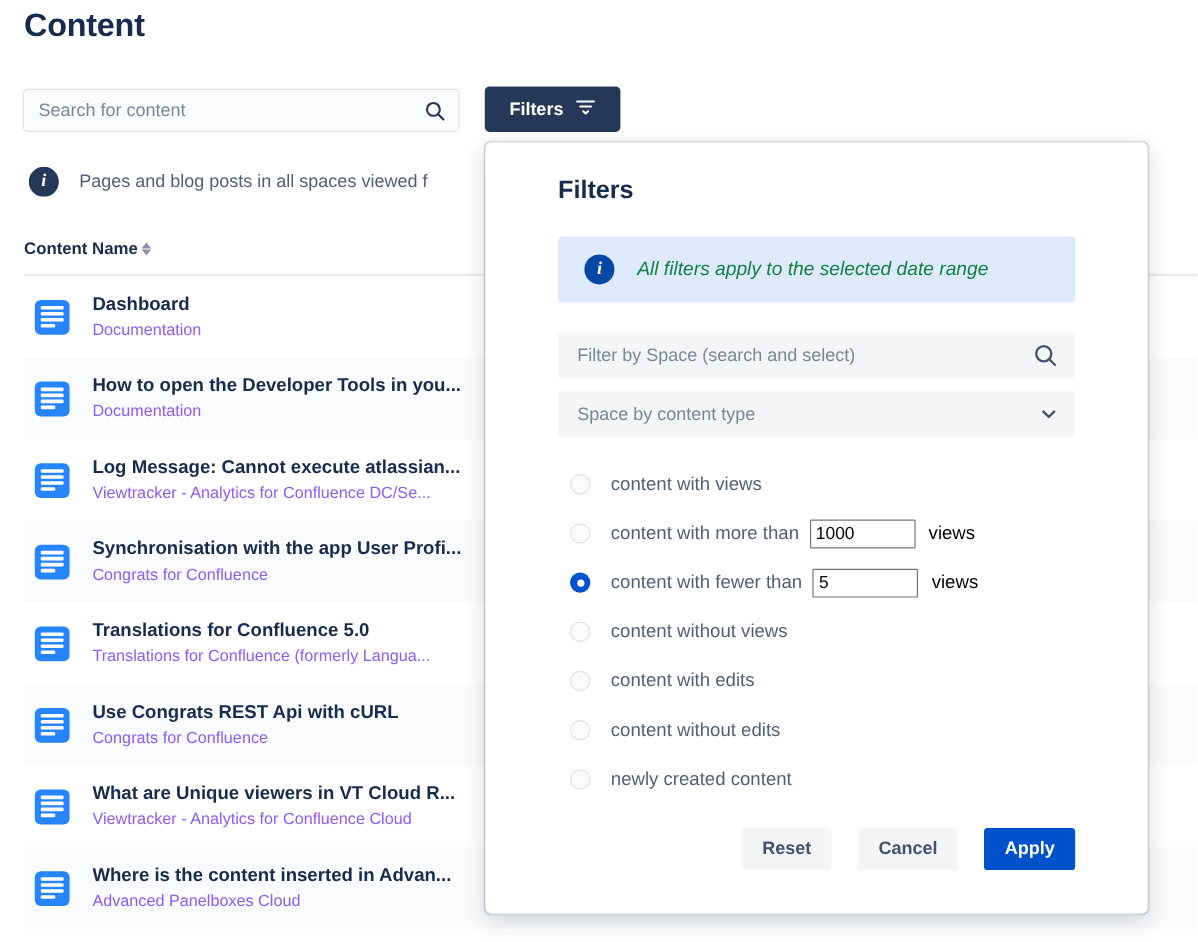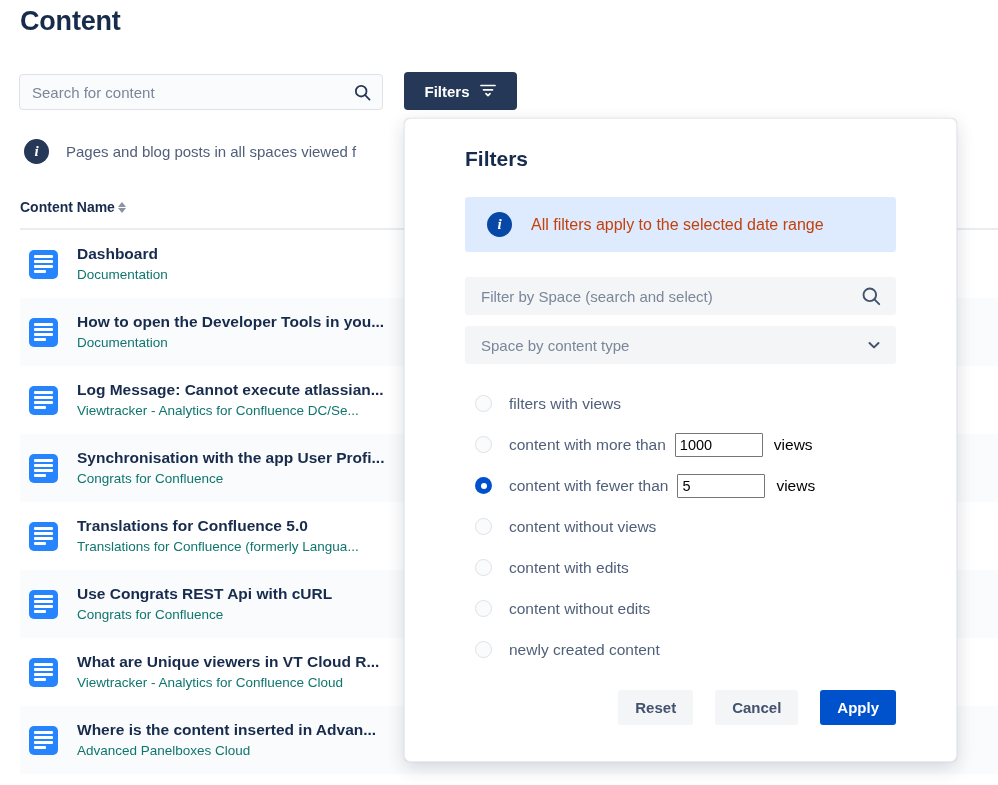--- a/index.html
+++ b/index.html
@@ -96,21 +96,21 @@
     padding: 0 5px;
   }
   .doc-icon span { display: block; height: 2.6px; background: #fff; border-radius: 1px; width: 100%; }
   .doc-icon span.short { width: 62%; align-self: flex-start; }
   .row-text { margin-left: 19px; overflow: hidden; }
   .row-title {
     font-size: 15.5px; font-weight: 700; color: #172b4d;
     white-space: nowrap; line-height: 20px;
   }
   .row-space {
-    font-size: 13.5px; color: #0f766e; white-space: nowrap;
+    font-size: 13.5px; color: #8b5cf6; white-space: nowrap;
     line-height: 19px; margin-top: 1px;
   }
 
   
   .panel {
     position: absolute; left: 404px; top: 118px;
     width: 553px; height: 644px;
     background: #ffffff;
     border: 1px solid #ebecf0;
     border-radius: 6px;
@@ -128,21 +128,21 @@
     height: 55px; display: flex; align-items: center;
     gap: 19px; padding-left: 22px; margin-bottom: 25px;
   }
   .notice-circle {
     width: 25px; height: 25px; border-radius: 50%;
     background: #0747a6; color: #fff;
     display: flex; align-items: center; justify-content: center;
     font-size: 15px; font-weight: 700; font-style: italic;
     font-family: "Liberation Serif", serif; flex: none;
   }
-  .notice-text { font-size: 16px; color: #c2410c; }
+  .notice-text { font-size: 16px; color: #15803d; font-style: italic; }
 
   .field {
     background: #f4f5f7; border-radius: 3px;
     height: 38px; display: flex; align-items: center;
     padding: 0 14px 0 16px; margin-bottom: 11px;
     cursor: pointer;
   }
   .field .ftext { flex: 1; font-size: 15px; color: #7a869a; }
   .field .ficon { color: #42526e; display: flex; align-items: center; }
 
@@ -353,21 +353,21 @@
         <div class="ficon">
           <svg width="16" height="16" viewBox="0 0 16 16" fill="none" stroke="currentColor" stroke-width="2" stroke-linecap="round" stroke-linejoin="round">
             <path d="M3.5 6 L8 10.4 L12.5 6"></path>
           </svg>
         </div>
       </div>
 
       <div class="radios" id="radios">
           <div class="radio-row">
             <span class="radio"></span>
-            <span class="radio-label">filters with views</span>
+            <span class="radio-label">content with views</span>
           </div>
           <div class="radio-row">
             <span class="radio"></span>
             <span class="radio-label">content with more than</span>
             <input class="num-input" type="text" value="1000" style="">
             <span class="views-label">views</span>
           </div>
           <div class="radio-row">
             <span class="radio on"></span>
             <span class="radio-label">content with fewer than</span>

